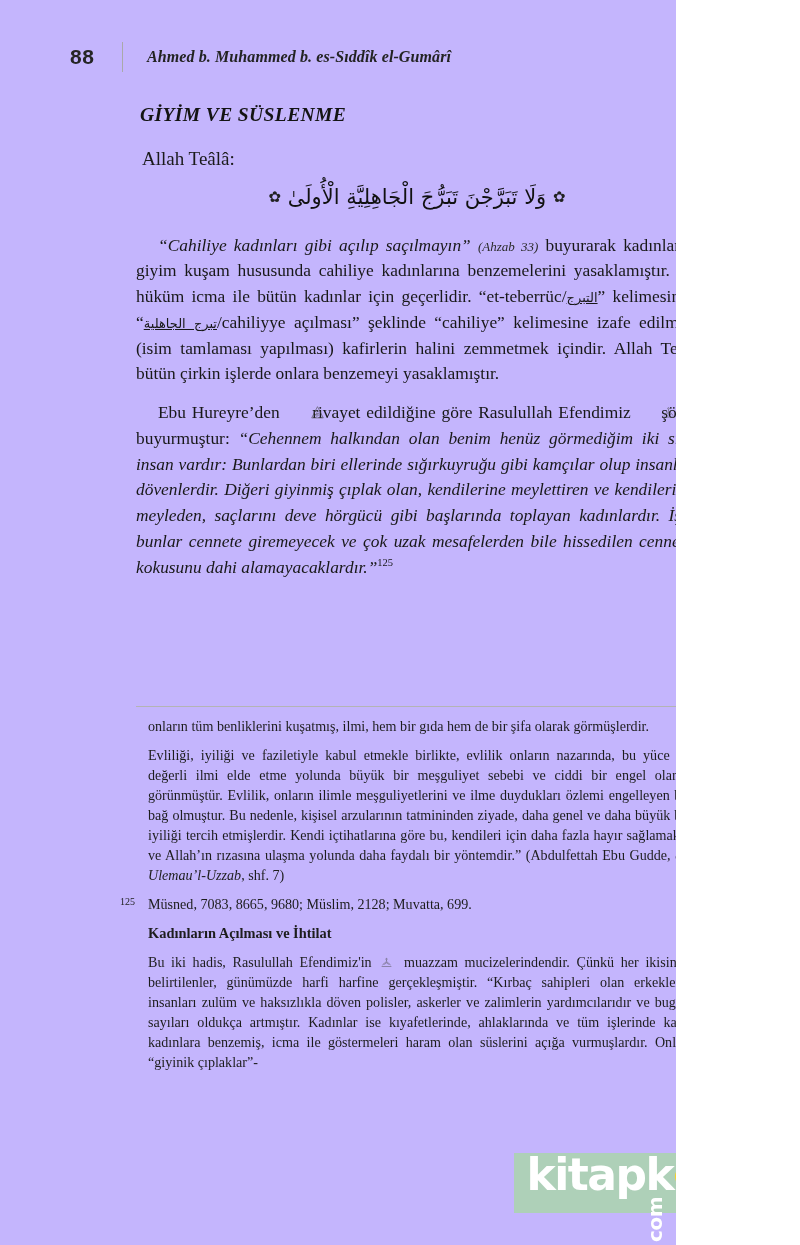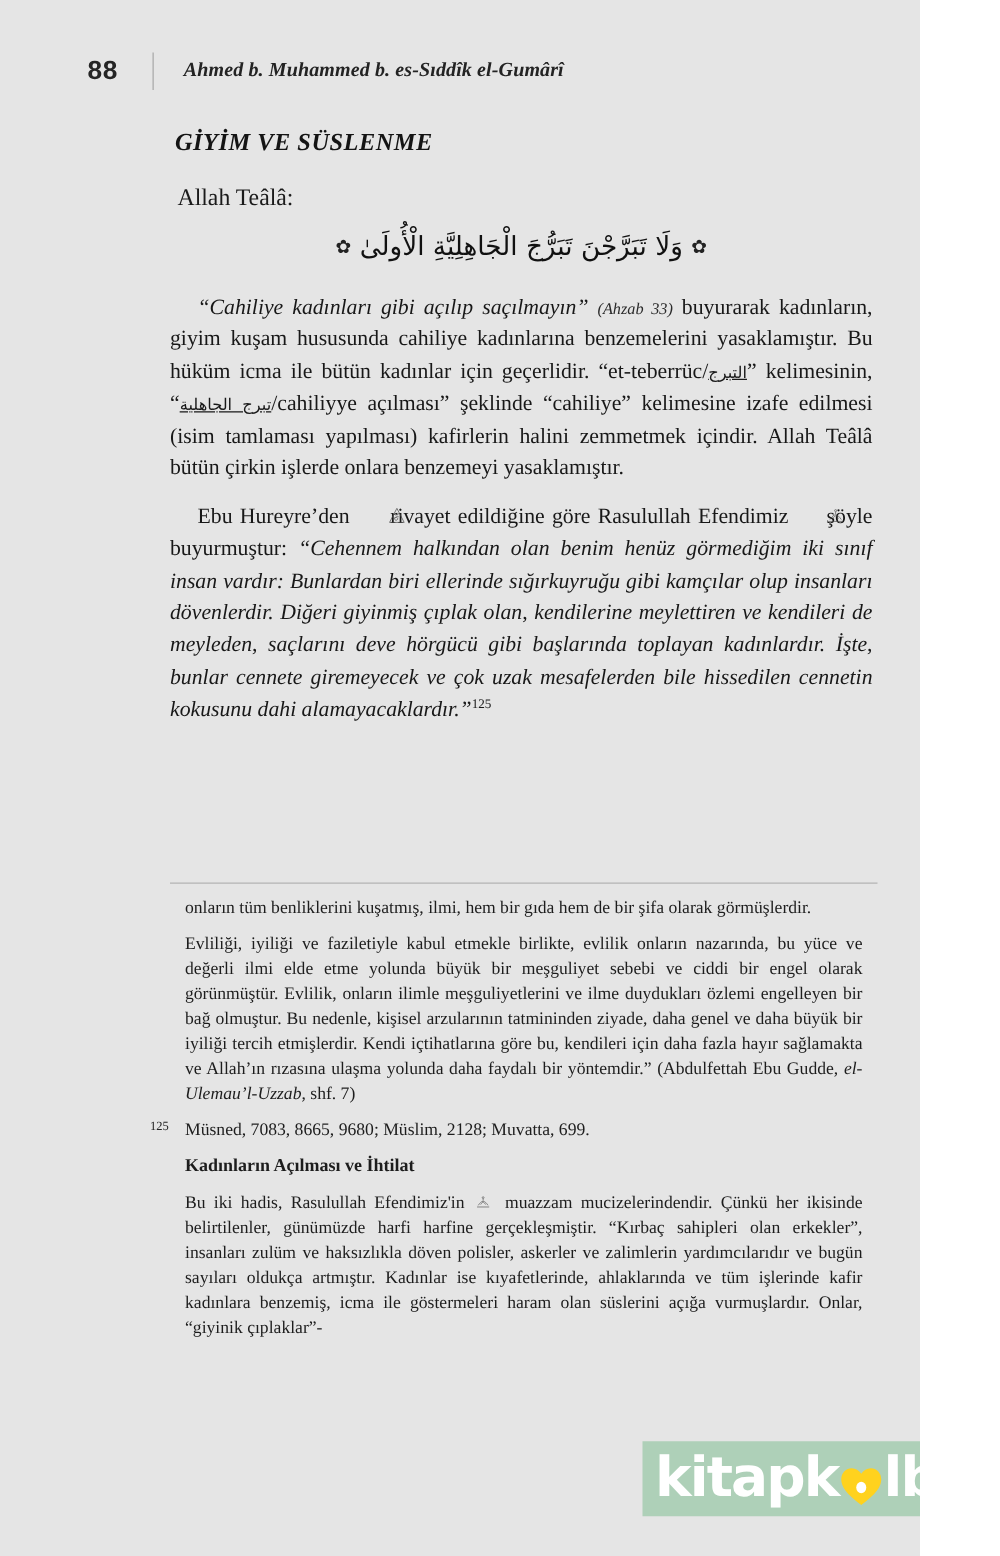--- a/index.html
+++ b/index.html
@@ -2,23 +2,23 @@
 <html><head>
 <meta charset="utf-8">
 <style>
   html, body {
     margin: 0;
     padding: 0;
     background: #ffffff;
   }
   .page {
     position: relative;
-    width: 736px;
+    width: 676px;
     height: 1245px;
-    background: #e5e5e5;
+    background: #c4b5fd;
     overflow: hidden;
     font-family: "Liberation Serif", "DejaVu Serif", serif;
     color: #1c1c1c;
     box-sizing: border-box;
   }
 
   
   .header {
     position: absolute;
     left: 70px;
@@ -181,20 +181,21 @@
     position: absolute;
     left: 514px;
     top: 1153px;
     width: 270px;
     height: 60px;
     background: #aed0b8;
     display: flex;
     align-items: center;
     padding-left: 10px;
     box-sizing: border-box;
+    flex-direction: column;
   }
   .wm-text {
     font-family: "DejaVu Sans", "Liberation Sans", sans-serif;
     font-weight: 700;
     font-size: 44px;
     color: #ffffff;
     letter-spacing: -1.5px;
     line-height: 1;
     display: flex;
     align-items: center;

